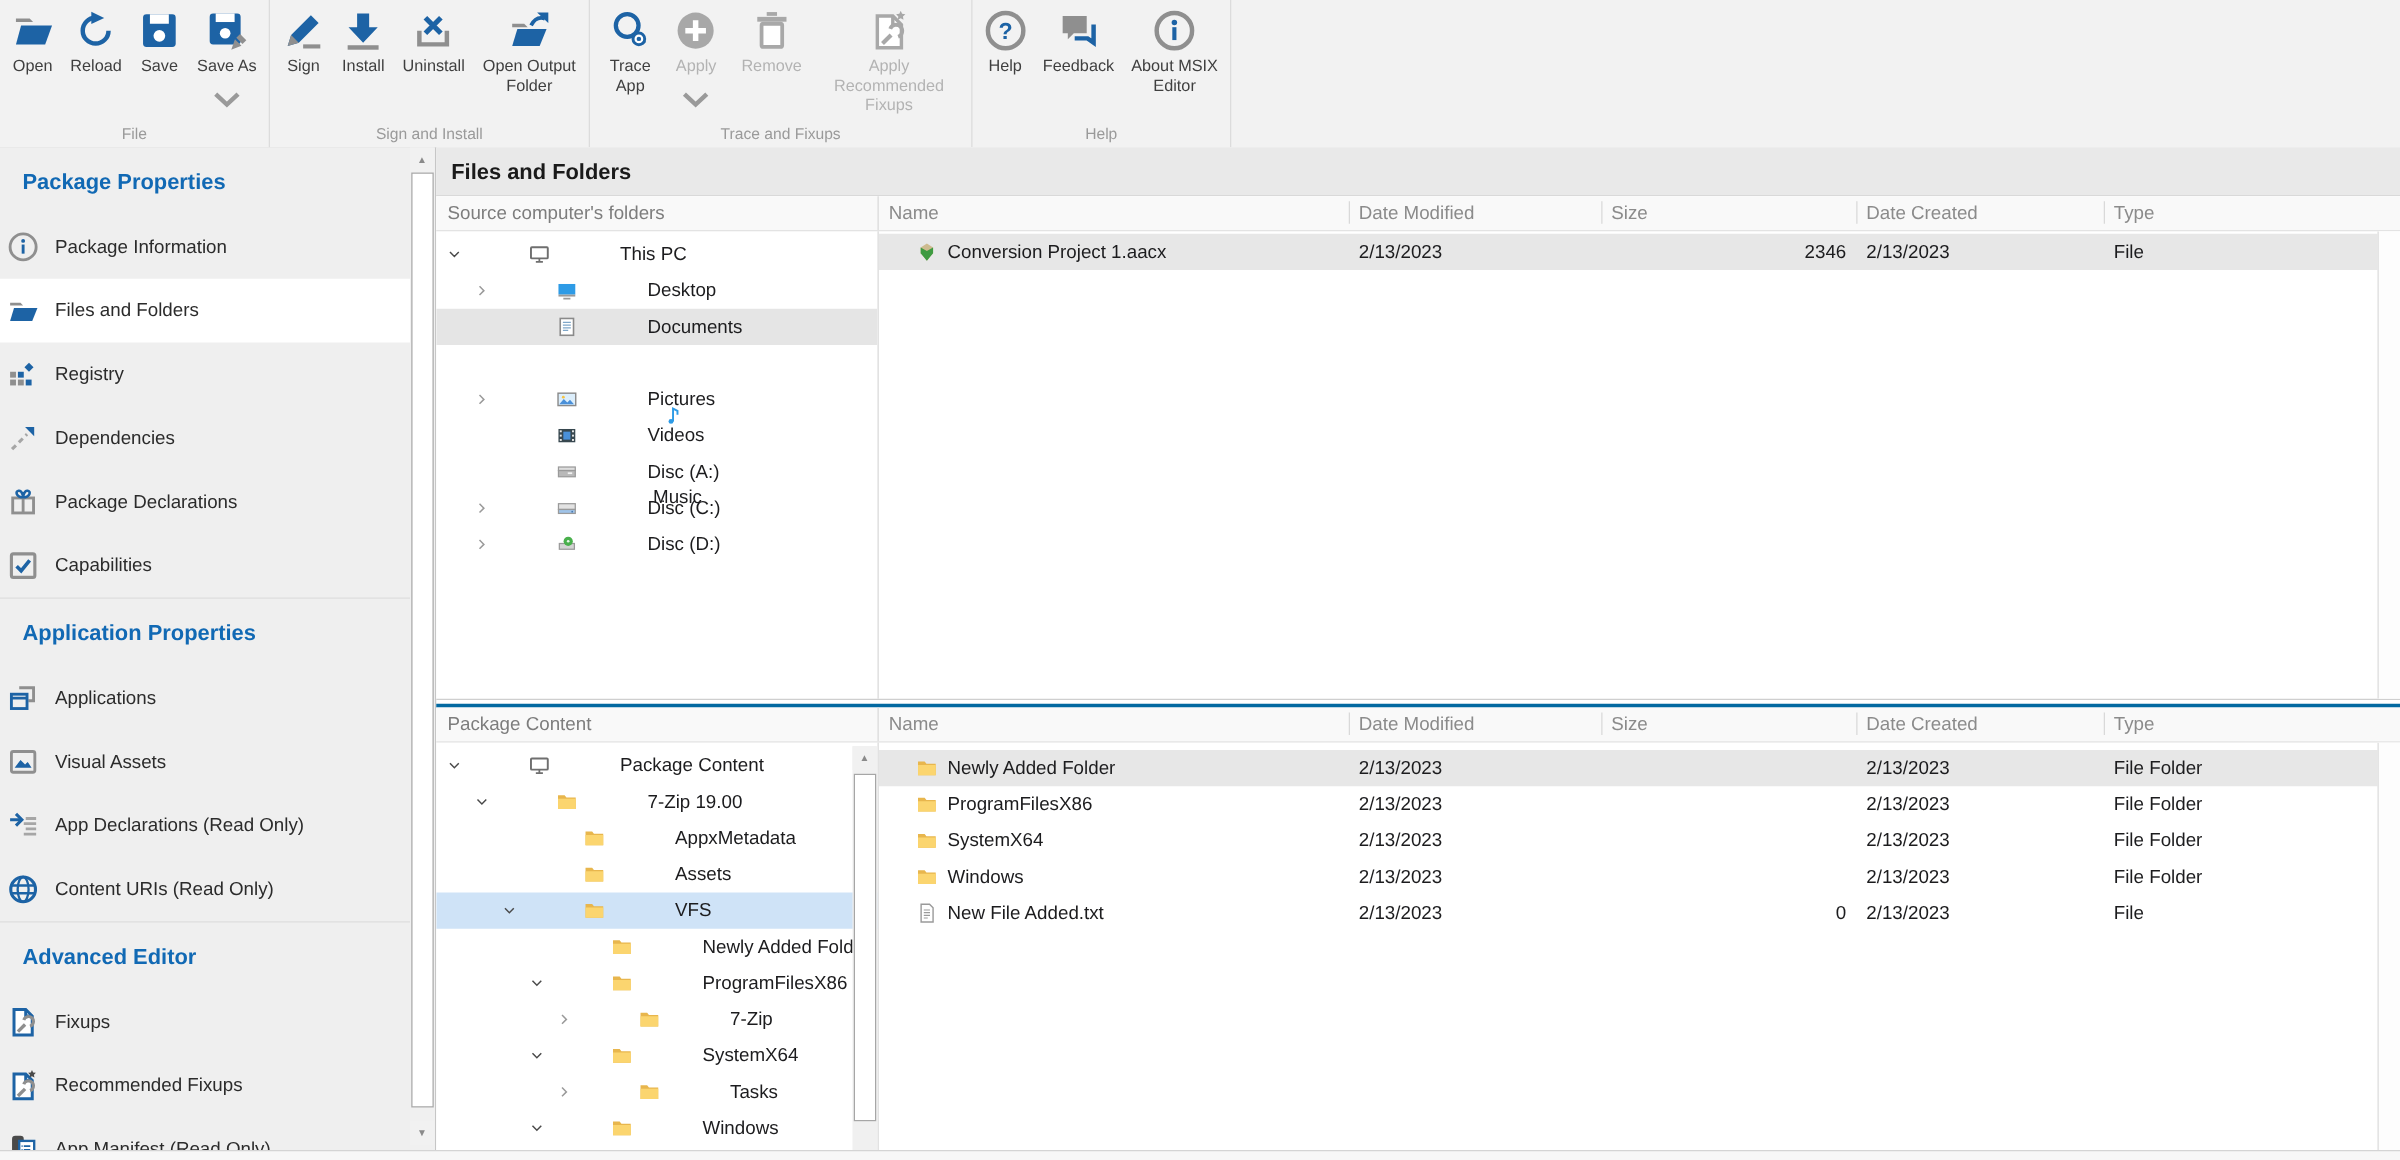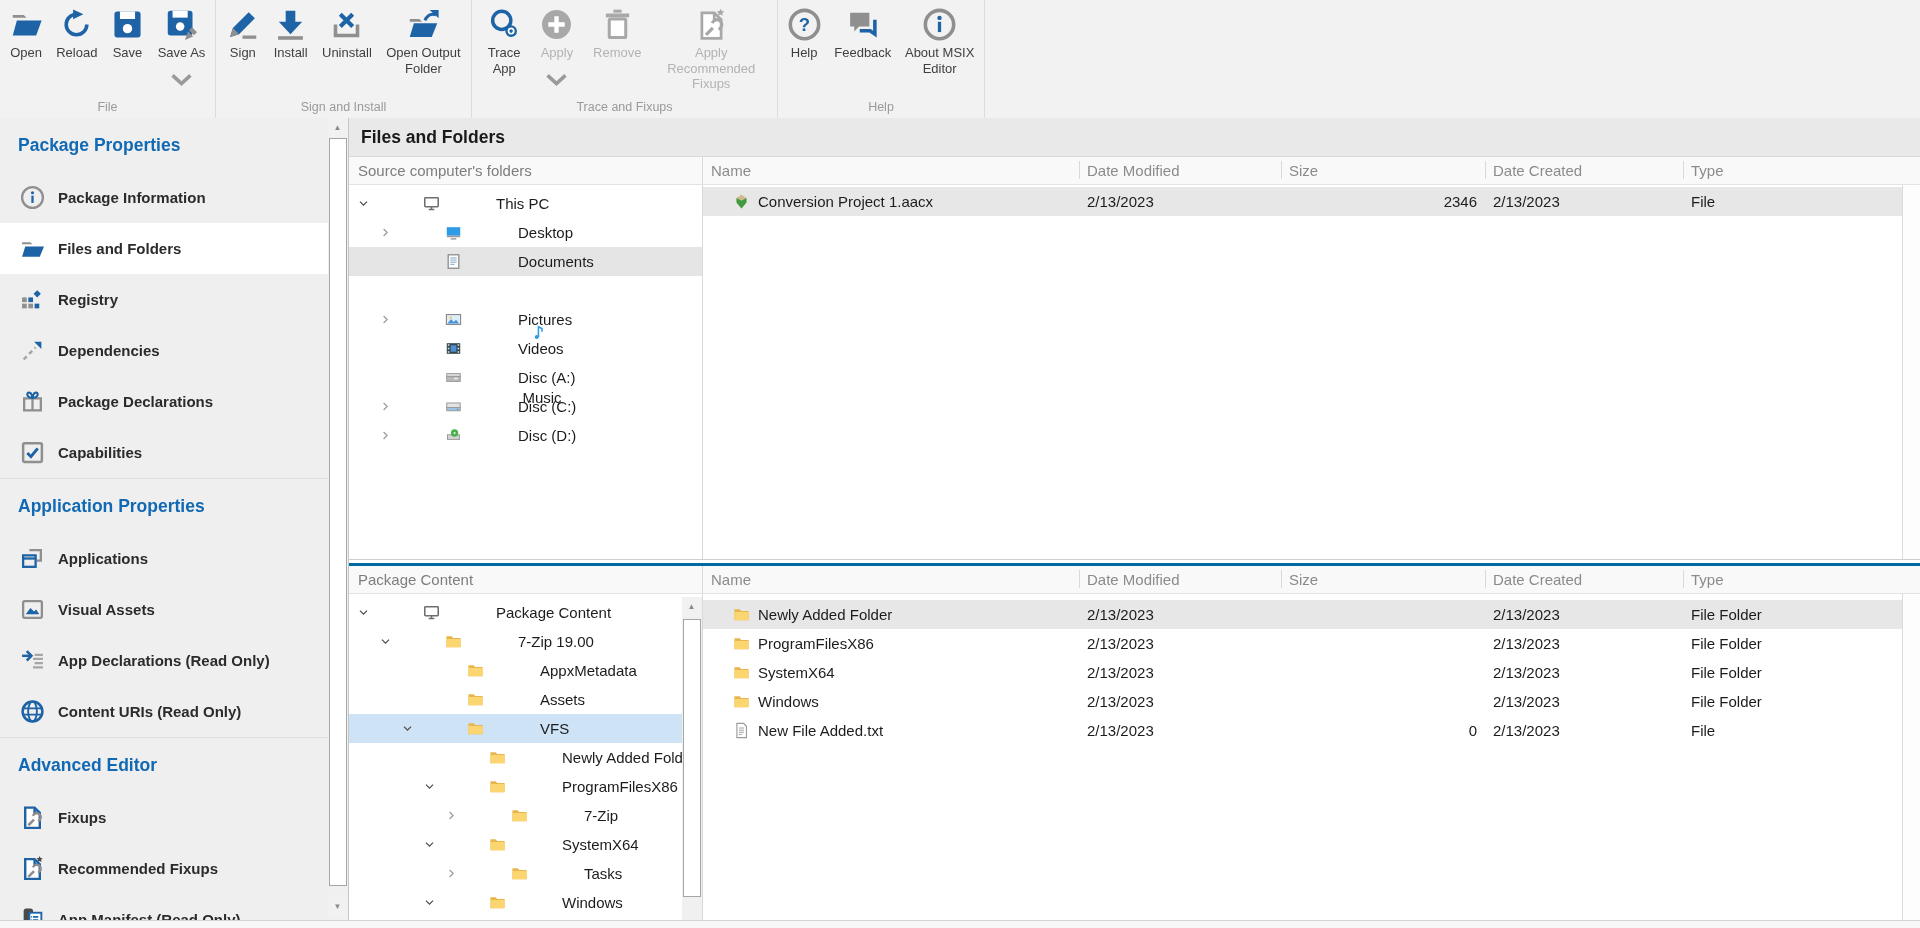--- a/index.html
+++ b/index.html
@@ -13,21 +13,21 @@
   .tb-btn{display:flex;flex-direction:column;align-items:center;padding:2px 4px;cursor:default;}
   .tb-btn .ic svg{width:33px;height:33px;}
   .tb-label{font-size:13px;color:#3f3f3f;text-align:center;line-height:1.2;margin-top:4px;max-width:100px;}
   .tb-btn.disabled .tb-label{color:#b3b3b3;}
   .tb-chev{margin-top:2px;}
   .tb-grouplabel{height:20px;font-size:12.5px;color:#9a9a9a;text-align:center;line-height:18px;}
   
   #sidebar{left:0;top:118px;width:328px;height:802px;background:#efefef;overflow:hidden;}
   .sb-heading{height:54px;display:flex;align-items:center;padding-left:18px;font-size:17.5px;font-weight:bold;}
   .sb-heading.bordered{border-top:1px solid #dedede;}
-  .sb-item{height:51px;display:flex;align-items:center;padding-left:20px;cursor:default;font-weight:bold;}
+  .sb-item{height:51px;display:flex;align-items:center;padding-left:6px;cursor:default;}
   .sb-item.selected{background:#ffffff;}
   .sb-item .ic svg{width:25px;height:25px;}
   .sb-item .sb-label{margin-left:13px;font-size:15px;color:#2b2b2b;}
   
   .vscroll{background:#f0f0f0;}
   #sidebar-scroll{left:328px;top:118px;width:20px;height:802px;border-right:1px solid #a9a9a9;}
   .scr-btn{position:absolute;left:0;width:19px;height:19px;display:flex;align-items:center;justify-content:center;
     font-size:8px;color:#8a8a8a;background:#f1f1f1;}
   .scr-thumb{position:absolute;left:1px;width:16px;background:#fff;border:1px solid #a6a6a6;}
   

